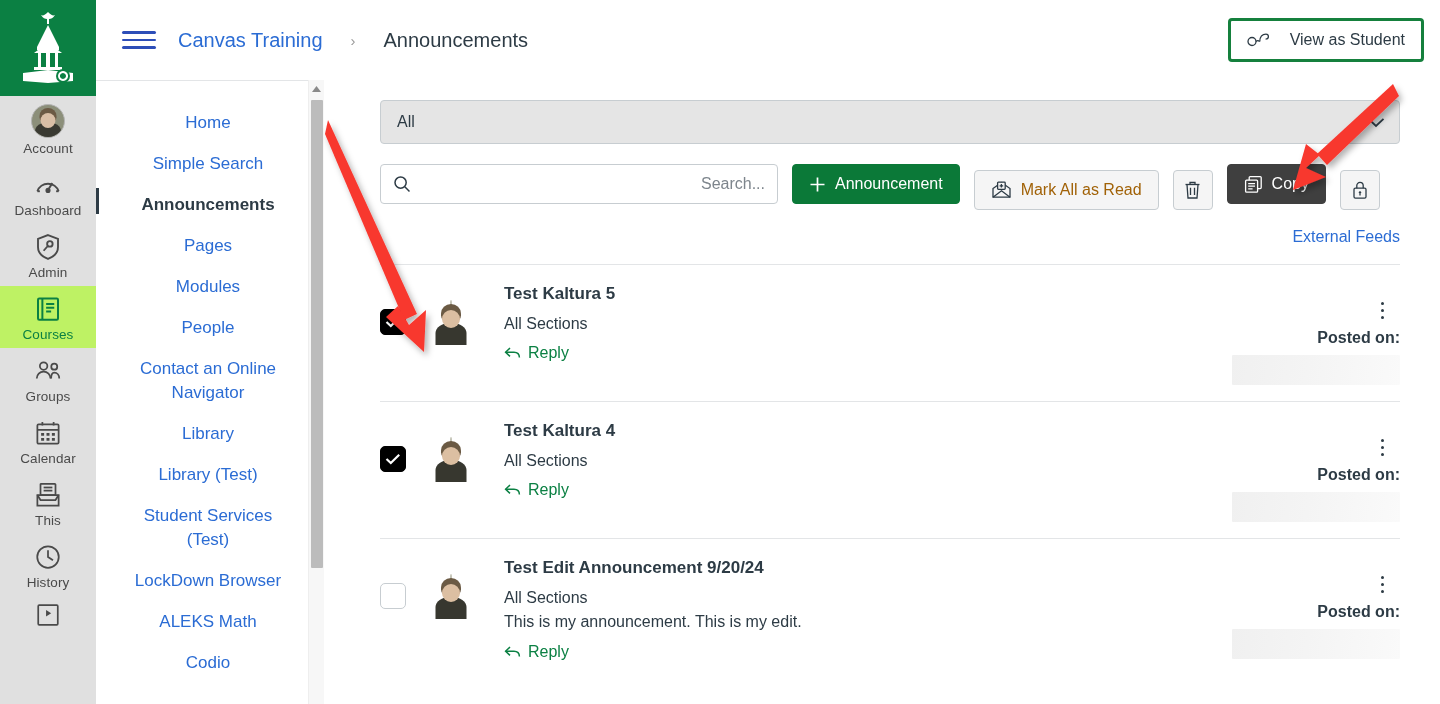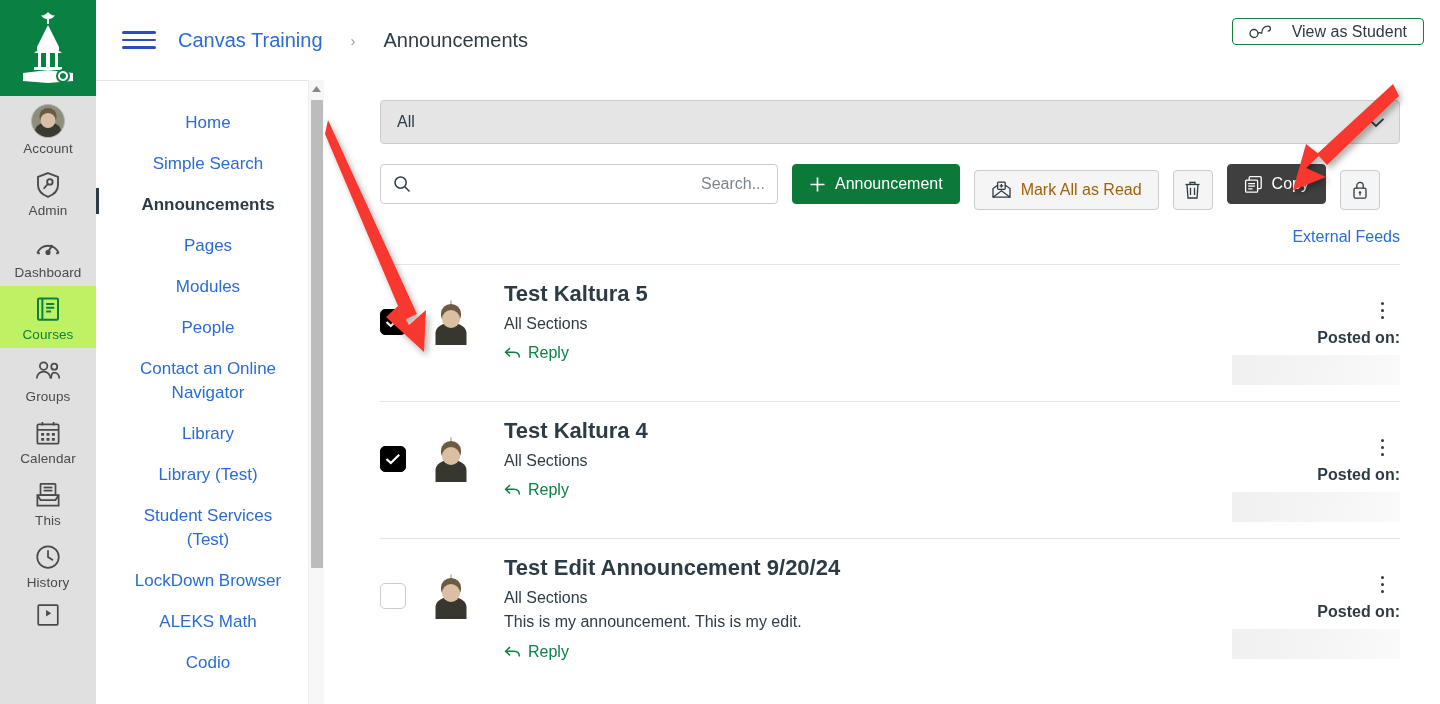--- a/index.html
+++ b/index.html
@@ -71,22 +71,22 @@
     width: 34px; height: 34px; display: flex; flex-direction: column;
     justify-content: center; gap: 5px; cursor: pointer; margin-right: 22px;
   }
   .hamburger span { display: block; height: 2.5px; background: #2d4eb8; border-radius: 2px; }
   .breadcrumb { display: flex; align-items: center; gap: 28px; font-size: 20px; }
   .bc-link { color: #2b6cd4; cursor: pointer; }
   .bc-sep { color: #9a9a9a; font-size: 15px; }
   .bc-current { color: #2d3b45; }
   .view-student-btn {
     position: absolute; right: 16px; top: 18px;
-    height: 27px; padding: 0 16px;
-    background: #fff; border: 1px solid #15803d; border-radius: 4px;
+    height: 44px; padding: 0 16px;
+    background: #fff; border: 3px solid #15803d; border-radius: 4px;
     display: flex; align-items: center; gap: 21px;
     font-size: 16px; color: #2d3b45; cursor: pointer;
   }
 
   
   .body-split { display: flex; height: 624px; }
 
   
   .course-nav {
     width: 212px; flex: 0 0 212px; padding: 22px 0 0 28px;
@@ -194,21 +194,21 @@
     width: 31px; height: 22px; transform: translateX(-50%);
     background: #37372f; border-radius: 46% 46% 0 0;
   }
   .ann-avatar .face {
     position: absolute; left: 50%; top: 9px; width: 18px; height: 18px;
     transform: translateX(-50%); background: #dcbfa2; border-radius: 50%;
     z-index: 2;
   }
 
   .ann-main { flex: 1 1 auto; min-width: 0; padding-right: 20px; }
-  .ann-title { font-size: 22px; font-weight: bold; color: #2d3b45; line-height: 22px; }
+  .ann-title { font-size: 17px; font-weight: bold; color: #2d3b45; line-height: 22px; }
   .ann-section { font-size: 16px; color: #2d3b45; margin-top: 8px; line-height: 21px; }
   .ann-body { font-size: 16px; color: #2d3b45; margin-top: 3px; line-height: 22px; }
   .ann-reply {
     display: inline-flex; align-items: center; gap: 7px;
     color: #0b8043; font-size: 16px; margin-top: 10px; cursor: pointer;
   }
 
   .ann-right {
     width: 176px; flex: 0 0 176px; text-align: right; position: relative;
     padding-top: 8px;
@@ -260,39 +260,39 @@
     <div class="gn-item">
       <span class="gn-avatar">
           <span class="face"></span>
         </span>
       <span class="gn-label">Account</span>
     </div>
 
     <div class="gn-item">
       <span class="gn-ico">
         <svg class="ico" width="30" height="30" viewBox="0 0 24 24" fill="none" stroke="#4a4a4a" stroke-width="1.5">
-          <path d="M12 2.5 L20 5.5 V12 c0 5 -4 8 -8 9.5 C8 20 4 17 4 12 V5.5 Z"></path>
-          <circle cx="13.5" cy="9.5" r="2.2"></circle>
-          <path d="M12 11 L8.5 15"></path>
-        </svg>
-      </span>
-      <span class="gn-label">Admin</span>
-    </div>
-
-    <div class="gn-item">
-      <span class="gn-ico">
-        <svg class="ico" width="30" height="30" viewBox="0 0 24 24" fill="none" stroke="#4a4a4a" stroke-width="1.5">
           <path d="M3.5 17 A9 9 0 0 1 20.5 17"></path>
           <path d="M3.5 17 L5.5 17"></path>
             <path d="M18.5 17 L20.5 17"></path>
           <path d="M12 16 L15.5 10.5"></path>
           <circle cx="12" cy="16.3" r="1.3" fill="#4a4a4a"></circle>
         </svg>
       </span>
       <span class="gn-label">Dashboard</span>
+    </div>
+
+    <div class="gn-item">
+      <span class="gn-ico">
+        <svg class="ico" width="30" height="30" viewBox="0 0 24 24" fill="none" stroke="#4a4a4a" stroke-width="1.5">
+          <path d="M12 2.5 L20 5.5 V12 c0 5 -4 8 -8 9.5 C8 20 4 17 4 12 V5.5 Z"></path>
+          <circle cx="13.5" cy="9.5" r="2.2"></circle>
+          <path d="M12 11 L8.5 15"></path>
+        </svg>
+      </span>
+      <span class="gn-label">Admin</span>
     </div>
 
     <div class="gn-item active">
       <span class="gn-ico">
         <svg class="ico" width="30" height="30" viewBox="0 0 24 24" fill="none" stroke="#0b8043" stroke-width="1.6">
           <rect x="4" y="3.5" width="16" height="17" rx="1"></rect>
           <path d="M7.5 3.5 V20.5"></path>
           <path d="M10.5 8 H17"></path>
             <path d="M10.5 11 H17"></path>
             <path d="M10.5 14 H14.5"></path>

